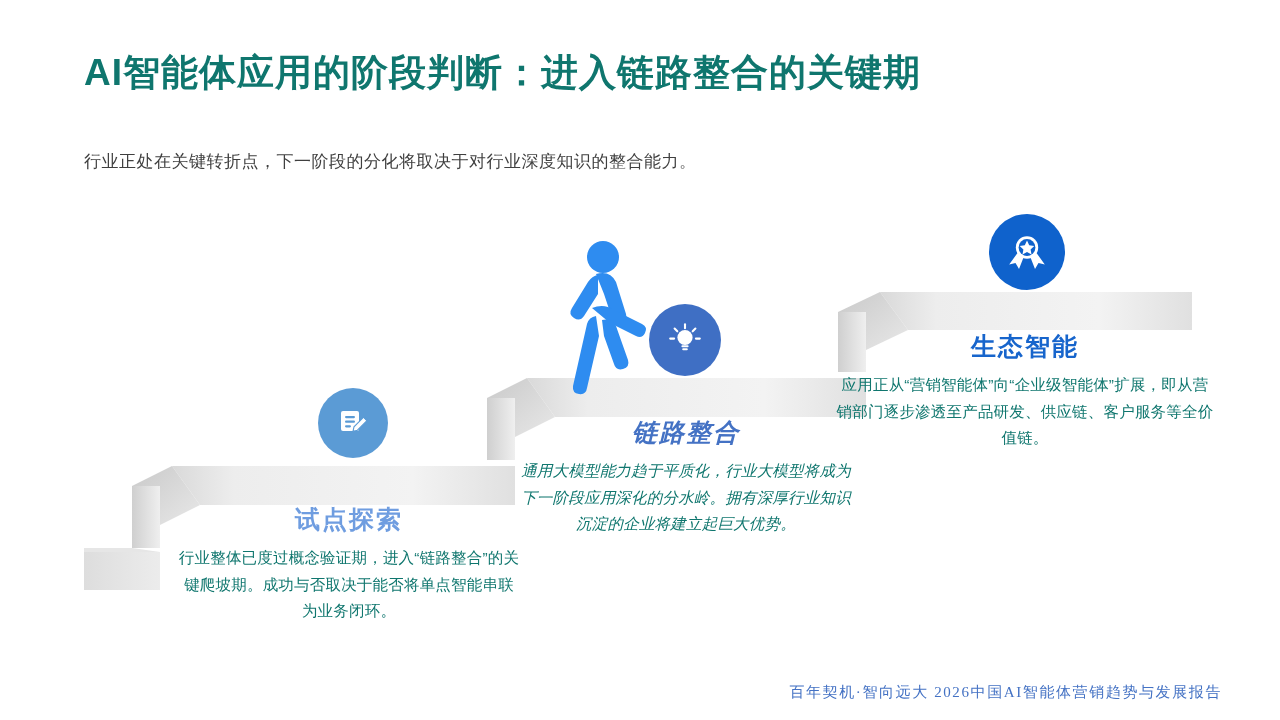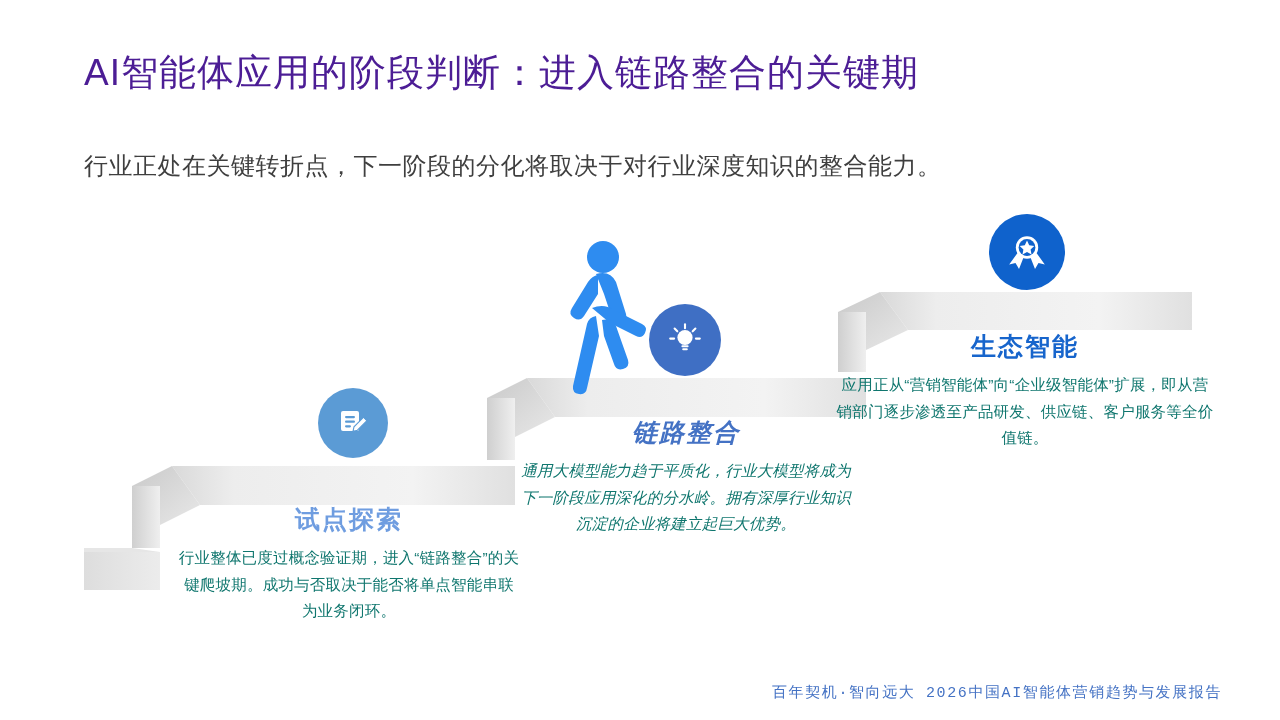--- a/index.html
+++ b/index.html
@@ -7,26 +7,26 @@
   body {
     background:#ffffff;
     font-family:"Liberation Sans","DejaVu Sans",sans-serif;
     position:relative;
   }
   #slide { position:absolute; inset:0; width:1280px; height:720px; overflow:hidden; }
 
   
   .title {
     position:absolute; left:84px; top:48px;
-    font-size:37px; font-weight:normal; letter-spacing:1px;
-    color:#4c1d95; white-space:nowrap;
+    font-size:37px; font-weight:bold; letter-spacing:1px;
+    color:#0f766e; white-space:nowrap;
   }
   .subtitle {
     position:absolute; left:84px; top:150px;
-    font-size:24px; color:#3f3f3f; letter-spacing:0.5px; white-space:nowrap;
+    font-size:17px; color:#3f3f3f; letter-spacing:0.5px; white-space:nowrap;
   }
 
   
   .stairs { position:absolute; left:0; top:0; width:1280px; height:720px; }
 
   
   .step-group { position:absolute; text-align:center; }
   .step-heading {
     font-size:25px; font-weight:bold; letter-spacing:2px;
     margin-bottom:9px; white-space:nowrap;
@@ -52,21 +52,21 @@
   #icon2 { left:649px; top:304px; width:72px; height:72px; background:#3f6fc4; }
   #icon3 { left:989px; top:214px; width:76px; height:76px; background:#0f62cc; }
 
   
   #walker { position:absolute; left:556px; top:238px; width:98px; height:166px; }
 
   
   .footer {
     position:absolute; right:58px; bottom:18px;
     font-size:15px; color:#4472c4; letter-spacing:1.6px;
-    font-family:Liberation Mono, monospace; white-space:nowrap;
+    font-family:Liberation Serif, serif; white-space:nowrap;
   }
 </style>
 </head>
 <body>
 
 <div id="slide">
 
   <div class="title">AI智能体应用的阶段判断：进入链路整合的关键期</div>
   <div class="subtitle">行业正处在关键转折点，下一阶段的分化将取决于对行业深度知识的整合能力。</div>
 

